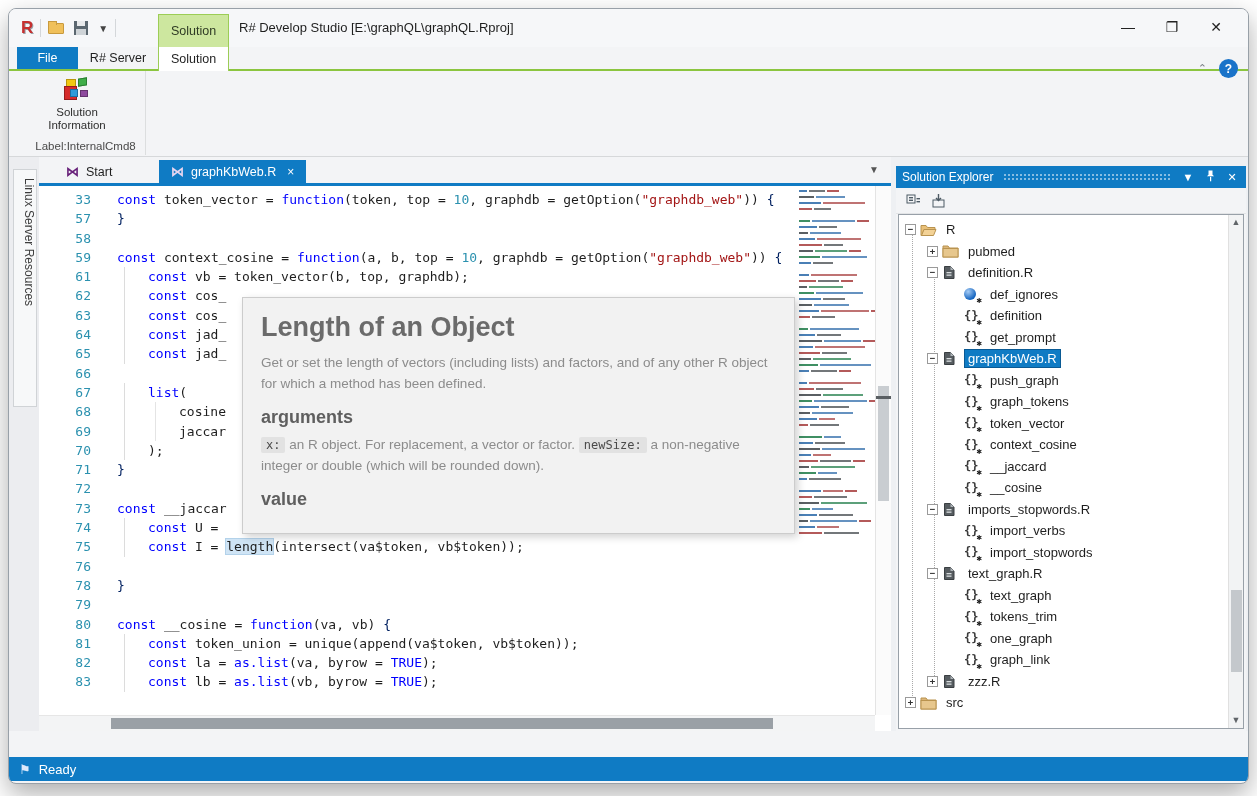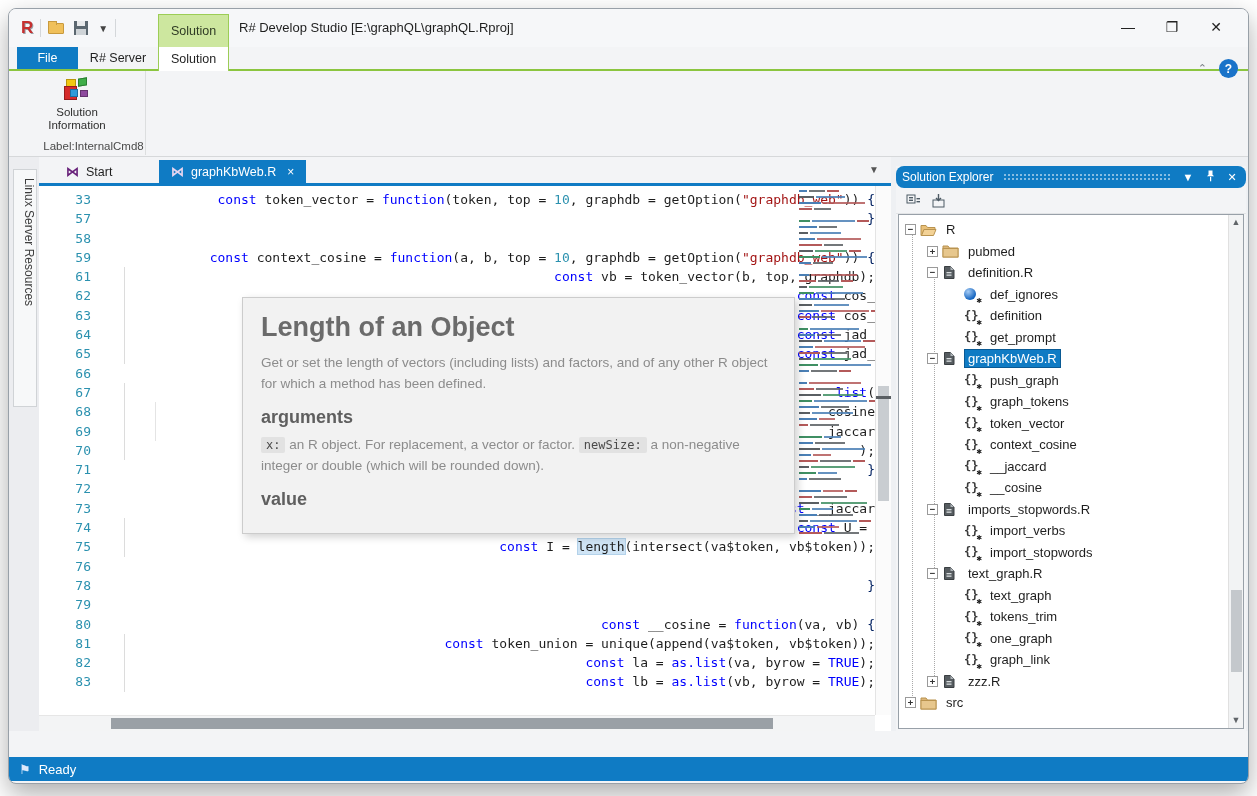--- a/index.html
+++ b/index.html
@@ -35,21 +35,21 @@
   #tab-rstudio { left:69px; width:80px; }
   #tab-solution { left:149px; width:71px; height:24px; background:#fff; border-left:1px solid #9ccd56; border-right:1px solid #9ccd56; }
 
   
   #ribbon { position:absolute; left:0; top:62px; right:0; height:86px; background:#f3f4f6; border-bottom:1px solid #d6d8da; }
   #ribbon-group { position:absolute; left:0; top:0; width:137px; height:84px; border-right:1px solid #dcdedf; }
   #solinfo-btn { position:absolute; left:13px; top:4px; width:110px; height:62px; text-align:center; cursor:pointer; }
   #solinfo-btn .blocks { position:relative; width:28px; height:26px; margin:2px auto 3px; }
   .blk { position:absolute; }
   #solinfo-label { font-size:11.5px; color:#2f2f2f; line-height:13px; }
-  #group-label { position:absolute; left:16px; bottom:3px; width:137px; text-align:center; font-size:11.5px; color:#4a4a4a;margin-top:12px; }
+  #group-label { position:absolute; left:8px; bottom:3px; width:137px; text-align:center; font-size:11.5px; color:#4a4a4a;margin-top:12px; }
   #ribbon-right { position:absolute; right:10px; top:-12px; display:flex; align-items:center; gap:12px; }
   #chevron-up { color:#7a7f85; font-size:11px; cursor:pointer; }
   #help-btn { width:19px; height:19px; border-radius:50%; background:#1a73c9; color:#fff; font-size:12px; font-weight:bold;
               display:flex; align-items:center; justify-content:center; cursor:pointer; }
 
   
   #main { position:absolute; left:0; top:148px; right:0; height:574px; background:#eef0f3; }
 
   
   #leftstrip { position:absolute; left:0; top:0; width:30px; height:100%; background:#ecedf0; }
@@ -65,21 +65,21 @@
   .vsico { color:#68217a; font-weight:bold; font-size:13px; }
   #edtab-active .vsico { color:#e9d6f0; }
   .closex { font-size:12px; margin-left:4px; cursor:pointer; }
   #doc-dropdown { position:absolute; right:12px; top:7px; font-size:10px; color:#555; cursor:pointer; }
   #blueline { position:absolute; left:0; top:26px; right:0; height:3px; background:#0f7bc4; }
 
   #code-lines { position:absolute; left:0; top:33px; right:16px; bottom:16px; overflow:hidden; cursor:text;
                 font-family:"DejaVu Sans Mono", monospace; font-size:13px; }
   .cl { height:19.3px; line-height:19.3px; white-space:pre; display:flex; }
   .gut { width:68px; padding-right:16px; text-align:right; color:#2b91af; flex:none; }
-  .ct { position:relative; flex:1; color:#1e1e1e;text-align:right; }
+  .ct { position:relative; flex:1; color:#1e1e1e; }
   .ig1::before { content:""; position:absolute; left:17px; top:0; bottom:0; width:1px; background:#dcdcdc; }
   .ig2::after  { content:""; position:absolute; left:48px; top:0; bottom:0; width:1px; background:#e4e4e4; }
   .tk-k { color:#0000ff; } .tk-s { color:#a31515; } .tk-num { color:#2b91af; }
   .tk-b { color:#002060; } .tk-p { color:#1e1e1e; }
   .tk-hl { color:#1e1e1e; background:#cfe4f5; box-shadow:0 0 0 1px #b3d2ea; }
 
   
   #minimap { position:absolute; left:760px; top:33px; width:84px; height:372px; overflow:hidden; cursor:pointer; }
   .mmrow { height:2px; margin-bottom:4px; display:flex; gap:2px; }
   .mmseg { height:2px; }
@@ -94,21 +94,21 @@
   
   #tooltip { position:absolute; left:233px; top:288px; width:553px; background:#f2f2f2; border:1px solid #cccccc;
              box-shadow:3px 3px 8px rgba(0,0,0,.18); padding:10px 18px 16px; z-index:50; }
   #tt-title { font-size:27px; font-weight:bold; color:#6b6b6b; margin:4px 0 10px; }
   .tt-body { font-size:13.5px; line-height:1.55; color:#8c8c8c; }
   .tt-head { font-size:18px; font-weight:bold; color:#5f5f5f; margin:12px 0 7px; }
   .chip { font-family:"DejaVu Sans Mono", monospace; font-size:12px; background:#e2e2e2; color:#4a4a4a; padding:1px 5px; border-radius:2px; }
 
   
   #panel { position:absolute; left:887px; top:9px; width:350px; height:565px; background:#f3f4f6; }
-  #panel-header { position:absolute; left:0; top:0; right:0; height:22px; background:#0f7bc4; display:flex; align-items:center; padding:0 6px; gap:6px;border-radius:8px; }
+  #panel-header { position:absolute; left:0; top:0; right:0; height:22px; background:#0f7bc4; display:flex; align-items:center; padding:0 6px; gap:6px; }
   #panel-title { color:#ffffff; font-size:12px; white-space:nowrap; }
   #panel-dots { flex:1; height:8px; margin:0 4px;
      background-image:radial-gradient(rgba(255,255,255,.5) 1px, transparent 1.1px); background-size:4px 4px; }
   .ph-btn { color:#fff; font-size:11px; width:16px; text-align:center; cursor:pointer; }
   #panel-toolbar { position:absolute; left:0; top:22px; right:0; height:26px; background:#f3f4f6; display:flex; align-items:center; gap:10px; padding-left:10px; border-bottom:1px solid #e2e4e6; }
   .tb-ico { width:15px; height:14px; cursor:pointer; }
   #tree { position:absolute; left:2px; top:48px; right:2px; bottom:2px; background:#ffffff; border:1px solid #98a0a8; overflow:hidden; }
   #tree-rows { position:absolute; left:0; top:4px; right:16px; bottom:0; }
   .trow { height:21.5px; display:flex; align-items:center; font-size:13px; color:#1e1e1e; white-space:nowrap; cursor:pointer; position:relative; }
   .exp { width:11px; height:11px; flex:none; border:1px solid #9a9a9a; background:#fff; font:bold 9px/9px "DejaVu Sans Mono", monospace; color:#333; text-align:center; margin-right:4px; cursor:pointer; z-index:2; }

